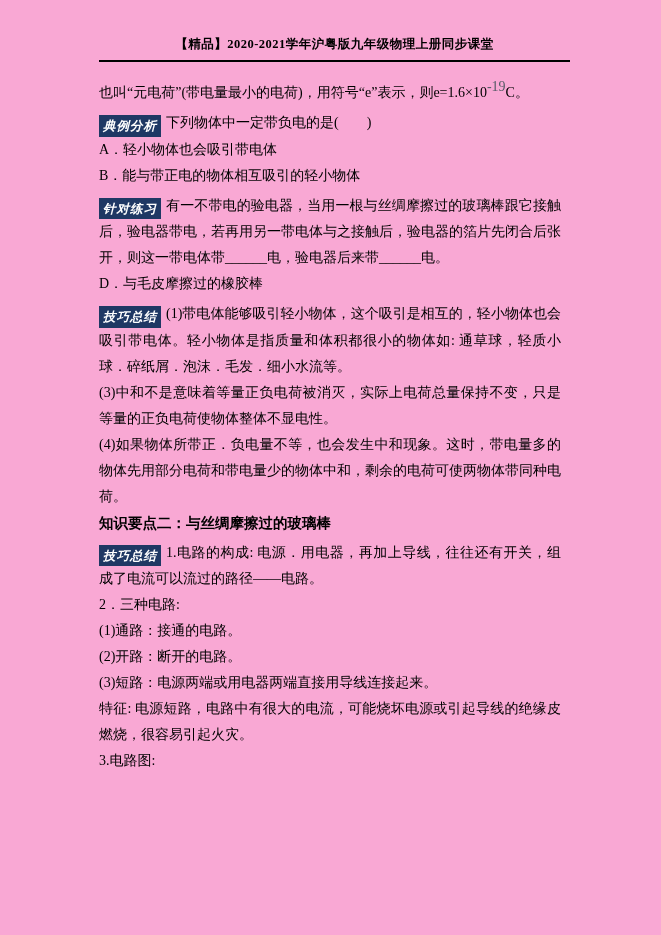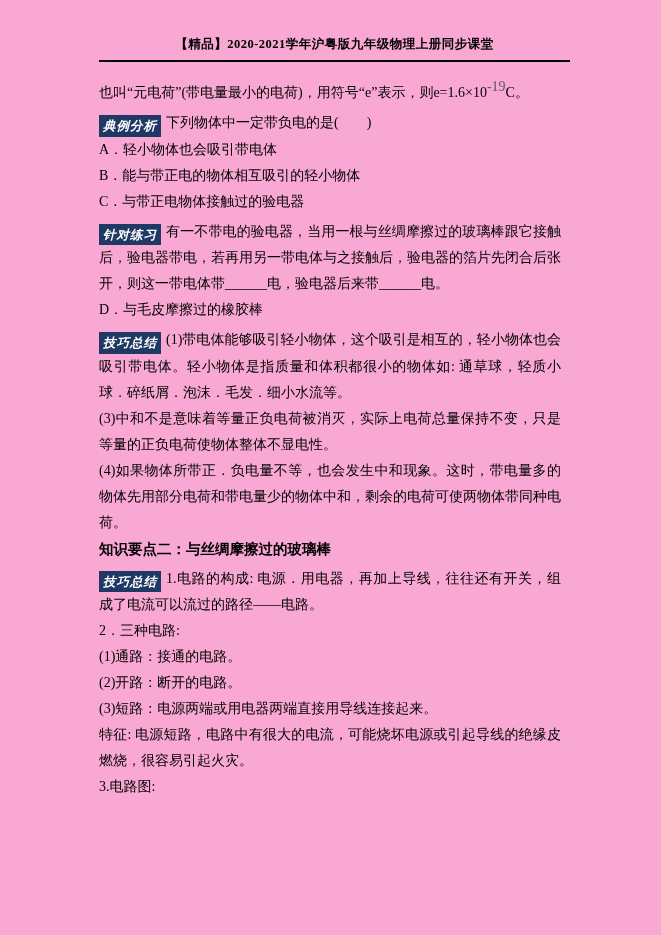--- a/index.html
+++ b/index.html
@@ -69,21 +69,20 @@
   </div>
 
   <div class="content">
 
     <p class="para"><span>也叫“元电荷”(带电量最小的电荷)，用符号“e”表示，则e=1.6×10</span><sup class="exp">-19</sup><span>C。</span></p>
 
     <p class="para mt"><span class="badge">典例分析</span><span>下列物体中一定带负电的是(　　)</span></p>
 
     <p class="para">A．轻小物体也会吸引带电体</p>
     <p class="para">B．能与带正电的物体相互吸引的轻小物体</p>
-    <p class="para">C．与带正电物体接触过的验电器</p>
     <p class="para mt"><span class="badge">针对练习</span><span>有一不带电的验电器，当用一根与丝绸摩擦过的玻璃棒跟它接触后，验电器带电，若再用另一带电体与之接触后，验电器的箔片先闭合后张开，则这一带电体带______电，验电器后来带______电。</span></p>
 
     <p class="para">D．与毛皮摩擦过的橡胶棒</p>
 
     <p class="para mt"><span class="badge">技巧总结</span><span>(1)带电体能够吸引轻小物体，这个吸引是相互的，轻小物体也会吸引带电体。轻小物体是指质量和体积都很小的物体如: 通草球，轻质小球．碎纸屑．泡沫．毛发．细小水流等。</span></p>
 
     <p class="para">(3)中和不是意味着等量正负电荷被消灭，实际上电荷总量保持不变，只是等量的正负电荷使物体整体不显电性。</p>
     <p class="para">(4)如果物体所带正．负电量不等，也会发生中和现象。这时，带电量多的物体先用部分电荷和带电量少的物体中和，剩余的电荷可使两物体带同种电荷。</p>
 
     <p class="section-heading mt">知识要点二：与丝绸摩擦过的玻璃棒</p>

